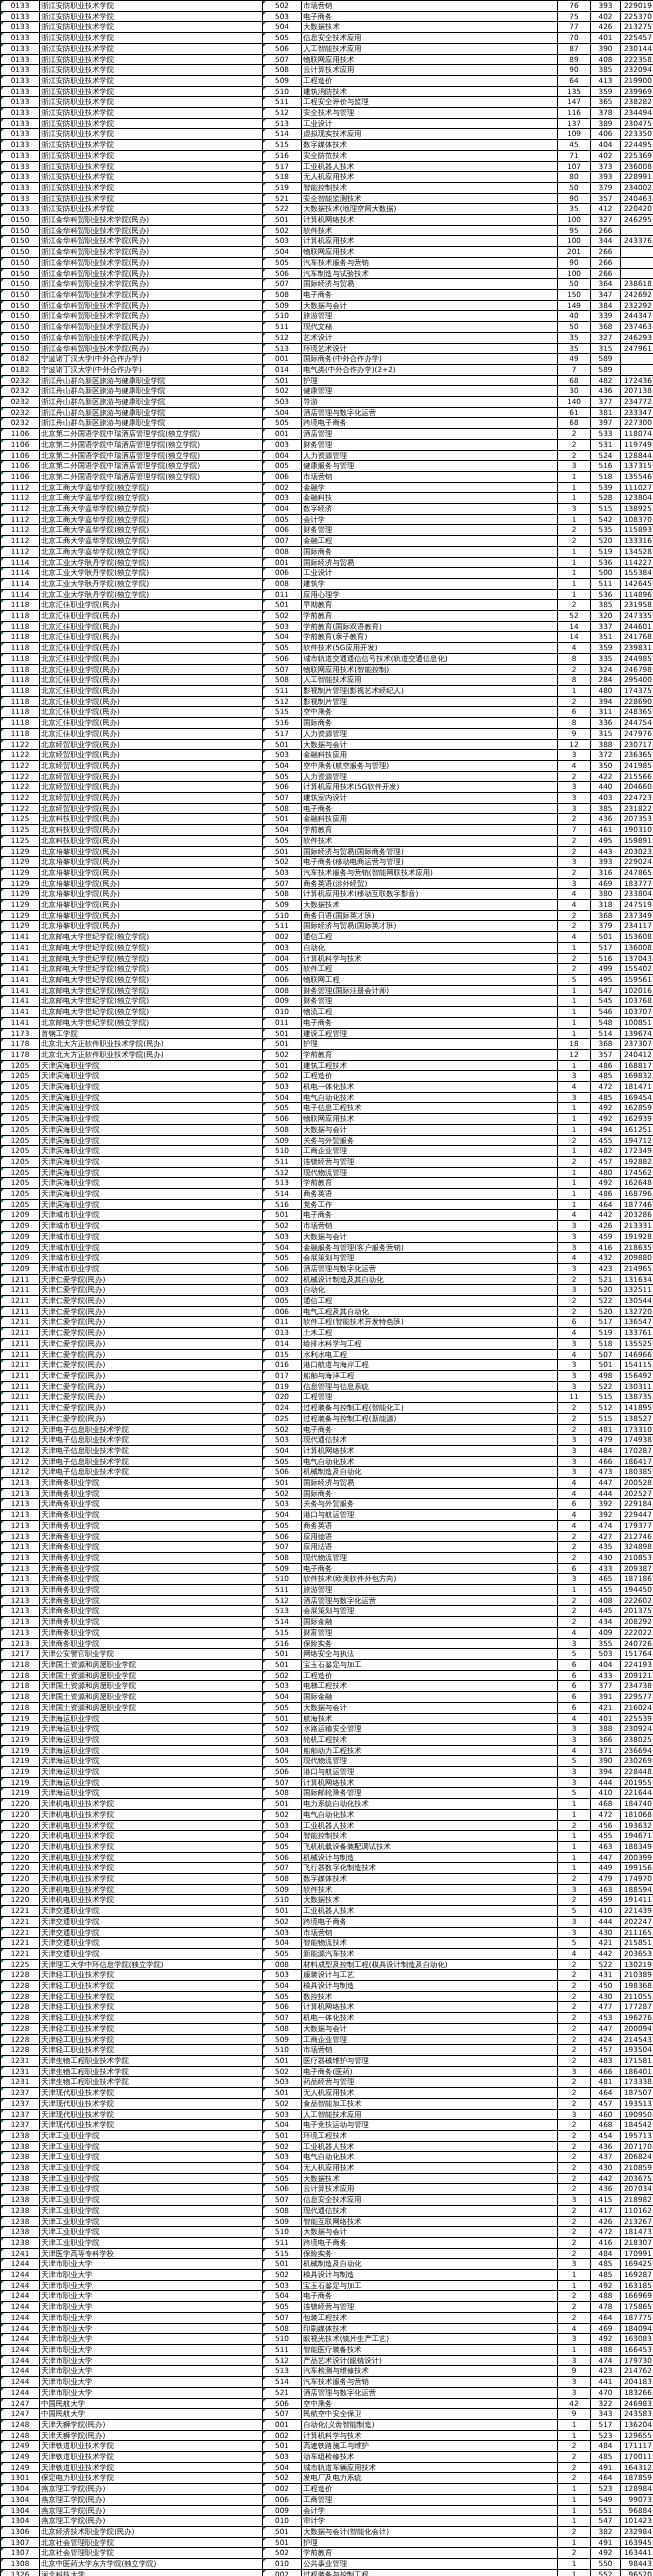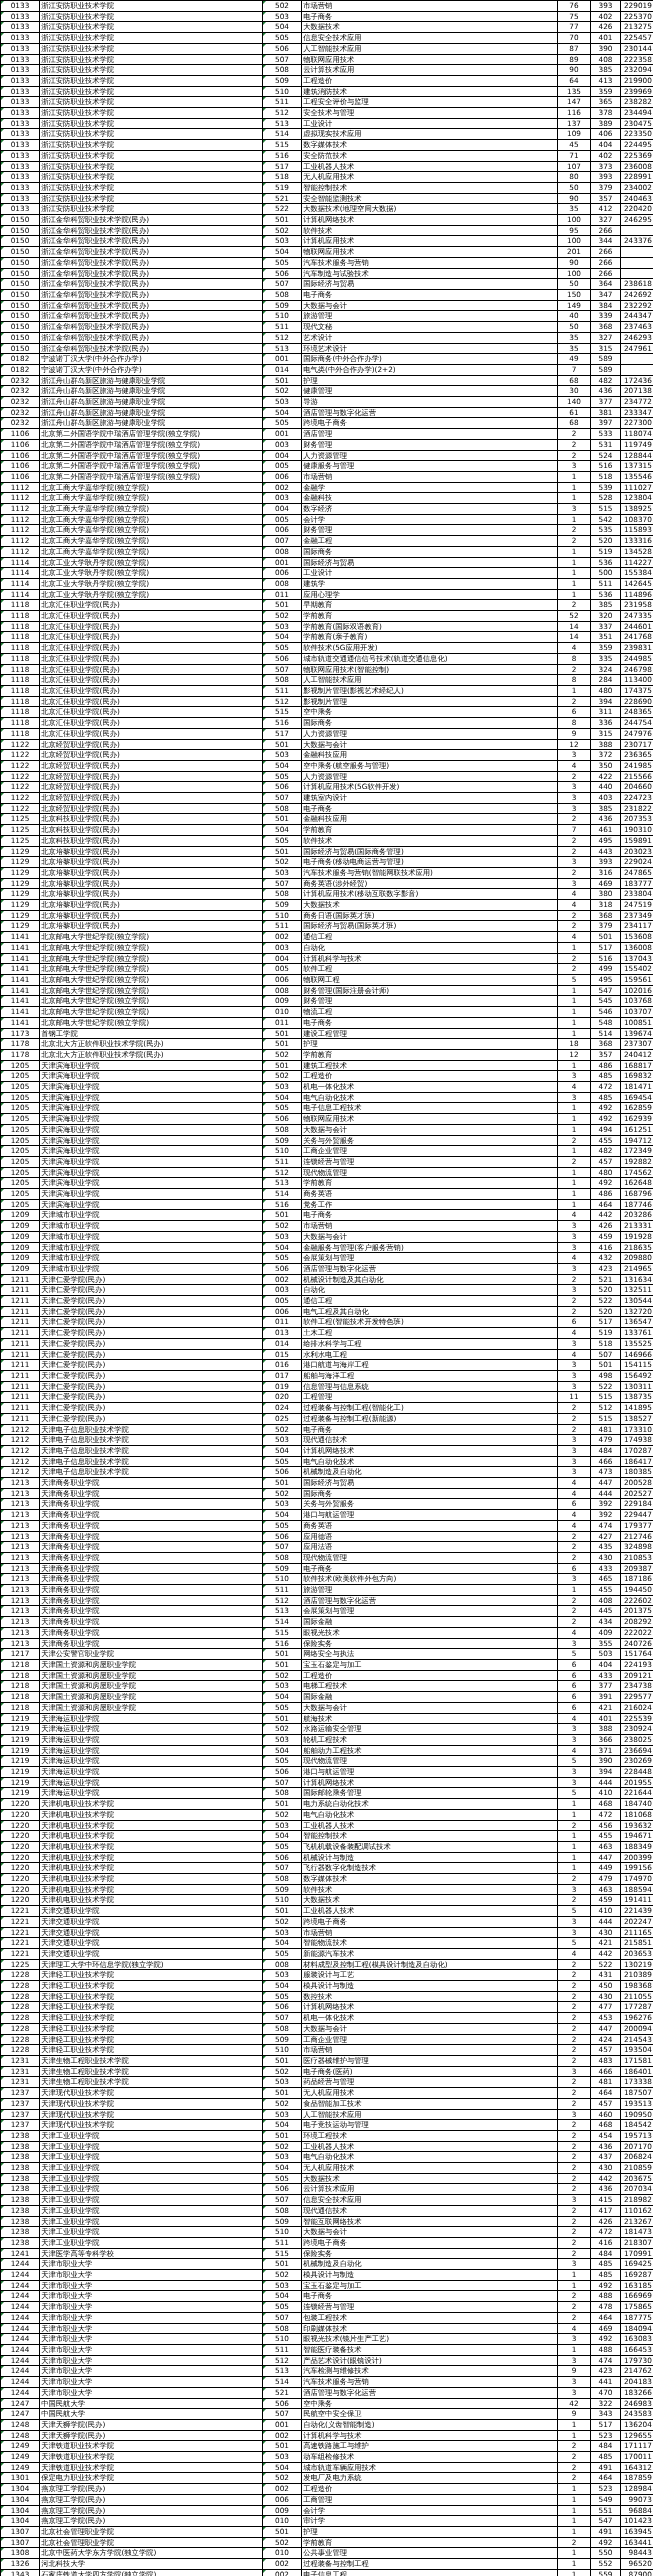--- a/index.html
+++ b/index.html
@@ -616,21 +616,21 @@
     <td class="c-num">324</td>
     <td class="c-rank">246798</td>
   </tr>
       <tr>
     <td class="c-code tri">1118</td>
     <td class="c-name">北京汇佳职业学院(民办)</td>
     <td class="c-mcode tri">508</td>
     <td class="c-mname">人工智能技术应用</td>
     <td class="c-num">8</td>
     <td class="c-num">284</td>
-    <td class="c-rank">113400</td>
+    <td class="c-rank">295400</td>
   </tr>
       <tr>
     <td class="c-code tri">1118</td>
     <td class="c-name">北京汇佳职业学院(民办)</td>
     <td class="c-mcode tri">511</td>
     <td class="c-mname">影视制片管理(影视艺术经纪人)</td>
     <td class="c-num">1</td>
     <td class="c-num">480</td>
     <td class="c-rank">174375</td>
   </tr>
@@ -1414,21 +1414,21 @@
     <td class="c-mcode tri">514</td>
     <td class="c-mname">国际金融</td>
     <td class="c-num">2</td>
     <td class="c-num">434</td>
     <td class="c-rank">208292</td>
   </tr>
       <tr>
     <td class="c-code tri">1213</td>
     <td class="c-name">天津商务职业学院</td>
     <td class="c-mcode tri">515</td>
-    <td class="c-mname">眼视光技术</td>
+    <td class="c-mname">财富管理</td>
     <td class="c-num">4</td>
     <td class="c-num">409</td>
     <td class="c-rank">222022</td>
   </tr>
       <tr>
     <td class="c-code tri">1213</td>
     <td class="c-name">天津商务职业学院</td>
     <td class="c-mcode tri">516</td>
     <td class="c-mname">保险实务</td>
     <td class="c-num">3</td>
@@ -2167,20 +2167,29 @@
       <tr>
     <td class="c-code tri">1304</td>
     <td class="c-name">燕京理工学院(民办)</td>
     <td class="c-mcode tri">010</td>
     <td class="c-mname">审计学</td>
     <td class="c-num">1</td>
     <td class="c-num">547</td>
     <td class="c-rank">101423</td>
   </tr>
       <tr>
+    <td class="c-code tri">1306</td>
+    <td class="c-name">北京经济技术职业学院(民办)</td>
+    <td class="c-mcode tri">501</td>
+    <td class="c-mname">大数据与会计(智能化会计)</td>
+    <td class="c-num">2</td>
+    <td class="c-num">382</td>
+    <td class="c-rank">232984</td>
+  </tr>
+      <tr>
     <td class="c-code tri">1307</td>
     <td class="c-name">北京社会管理职业学院</td>
     <td class="c-mcode tri">501</td>
     <td class="c-mname">护理</td>
     <td class="c-num">1</td>
     <td class="c-num">491</td>
     <td class="c-rank">163945</td>
   </tr>
       <tr>
     <td class="c-code tri">1307</td>

